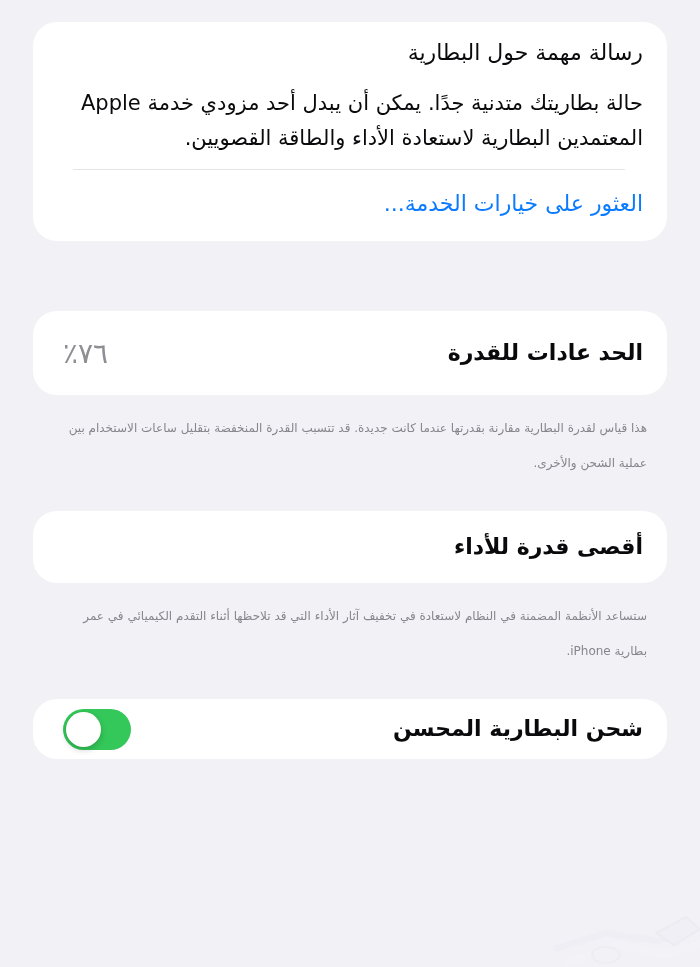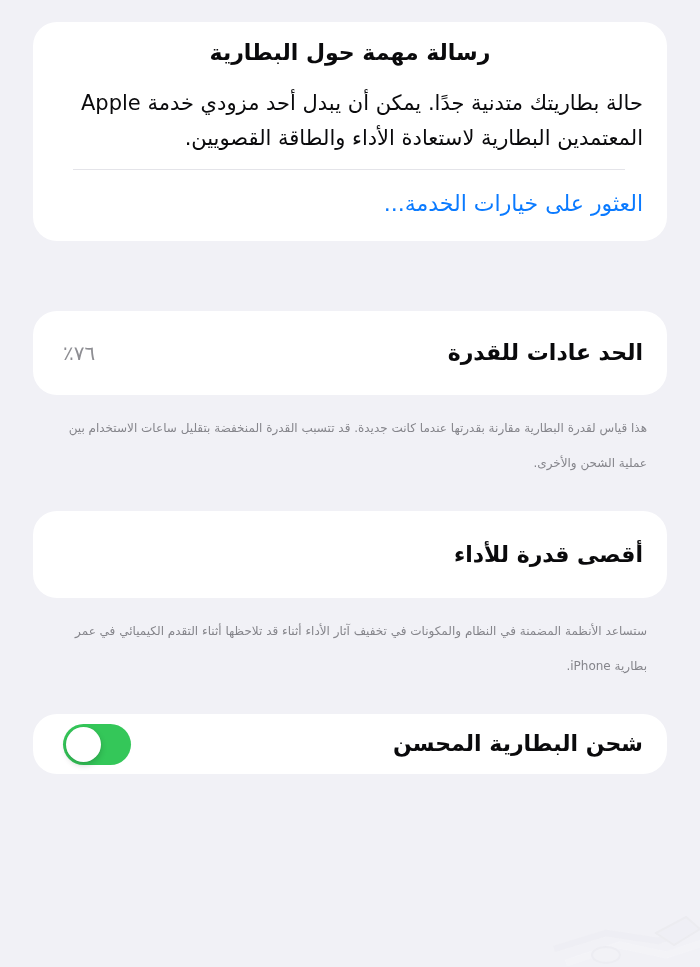--- a/index.html
+++ b/index.html
@@ -16,45 +16,45 @@
     direction:rtl;
     color:var(--text);
     -webkit-font-smoothing:antialiased;
   }
   .page{padding:22px 33px 0;}
   .card{background:var(--card);border-radius:24px;}
 
   
   .card-message{padding:15px 24px 0;}
   .msg-title{
-    font-size:22px;font-weight:700;line-height:32px;
-    margin:0 0 17px;text-align:center;
+    font-size:22px;font-weight:400;line-height:32px;
+    margin:0 0 17px;text-align:right;
   }
   .msg-body{
     font-size:21px;line-height:35px;margin:16px 0 13px;
     text-align:right;
   }
   .divider{height:1px;background:var(--divider);margin:0 18px 0 16px;border:none;}
   .service-link{
     display:block;padding:21px 0 25px;text-align:right;
     color:var(--accent-blue);font-size:22px;font-weight:400;
     text-decoration:none;cursor:pointer;
   }
 
   
   .card-row{
     display:flex;align-items:center;justify-content:space-between;
     padding:0 24px 0 30px;
   }
   .row-capacity{margin-top:70px;height:84px;}
-  .row-peak{margin-top:30px;height:87px;}
+  .row-peak{margin-top:30px;height:72px;}
   .row-charging{margin-top:30px;height:60px;}
   .row-label{font-size:22px;font-weight:700;line-height:30px;}
   .row-value{
-    font-size:20px;color:var(--value-gray);letter-spacing:1px;
+    font-size:28px;color:var(--value-gray);letter-spacing:1px;
     font-weight:400;
   }
 
   .footnote{
     margin:16px 20px 0;font-size:12px;line-height:35px;
     color:var(--footnote-gray);text-align:right;
   }
 
   
   .toggle{
@@ -90,21 +90,21 @@
 
   <section class="card card-row row-capacity">
     <span class="row-label">الحد عادات للقدرة</span>
     <span class="row-value">٧٦٪</span>
   </section>
   <p class="footnote">هذا قياس لقدرة البطارية مقارنة بقدرتها عندما كانت جديدة. قد تتسبب القدرة المنخفضة بتقليل ساعات الاستخدام بين عملية الشحن والأخرى.</p>
 
   <section class="card card-row row-peak">
     <span class="row-label">أقصى قدرة للأداء</span>
   </section>
-  <p class="footnote">ستساعد الأنظمة المضمنة في النظام والمكونات في تخفيف آثار الأداء أثناء قد تلاحظها أثناء التقدم الكيميائي في عمر بطارية iPhone.</p>
+  <p class="footnote">ستساعد الأنظمة المضمنة في النظام لاستعادة في تخفيف آثار الأداء التي قد تلاحظها أثناء التقدم الكيميائي في عمر بطارية iPhone.</p>
 
   <section class="card card-row row-charging">
     <span class="row-label">شحن البطارية المحسن</span>
     <div class="toggle on" id="charging-toggle" role="switch" aria-checked="true">
       <div class="knob"></div>
     </div>
   </section>
 
 </div>
 

